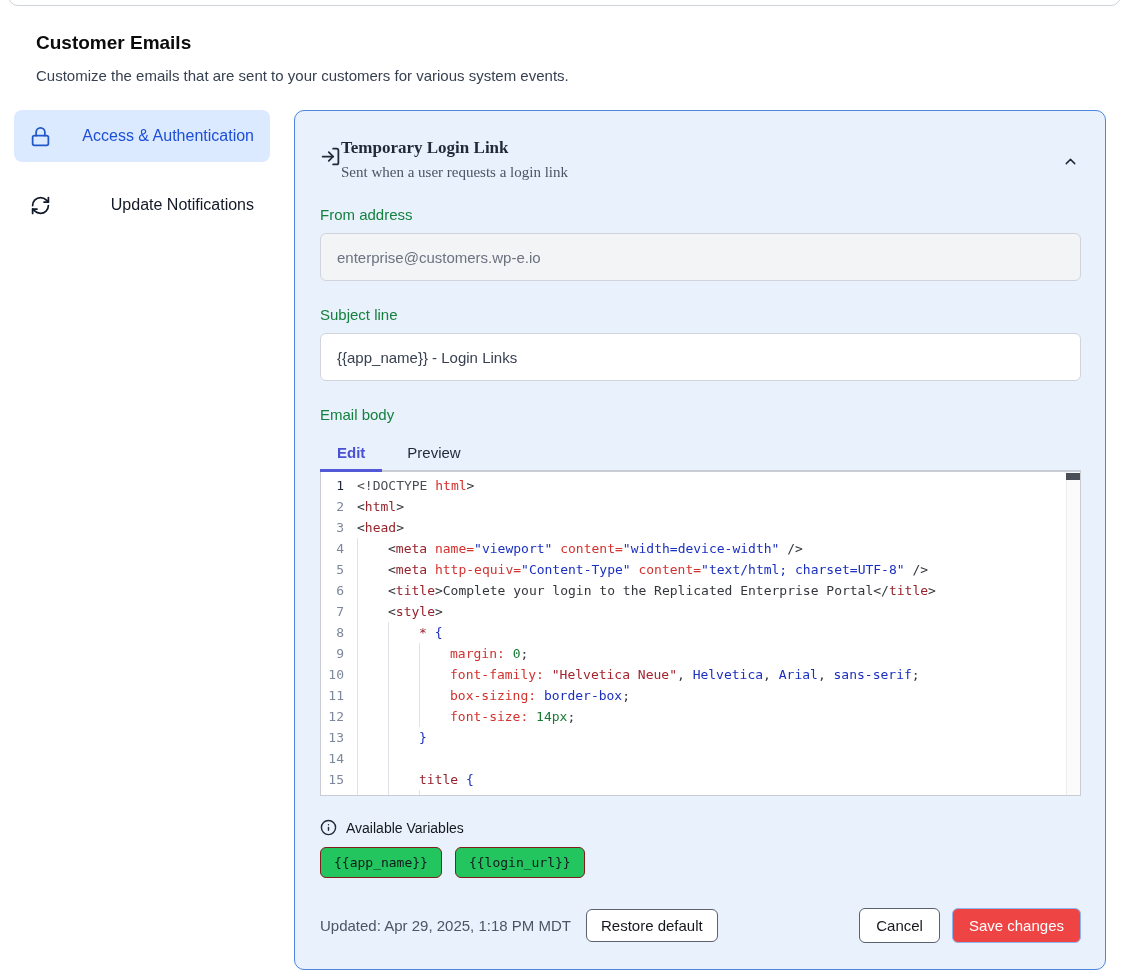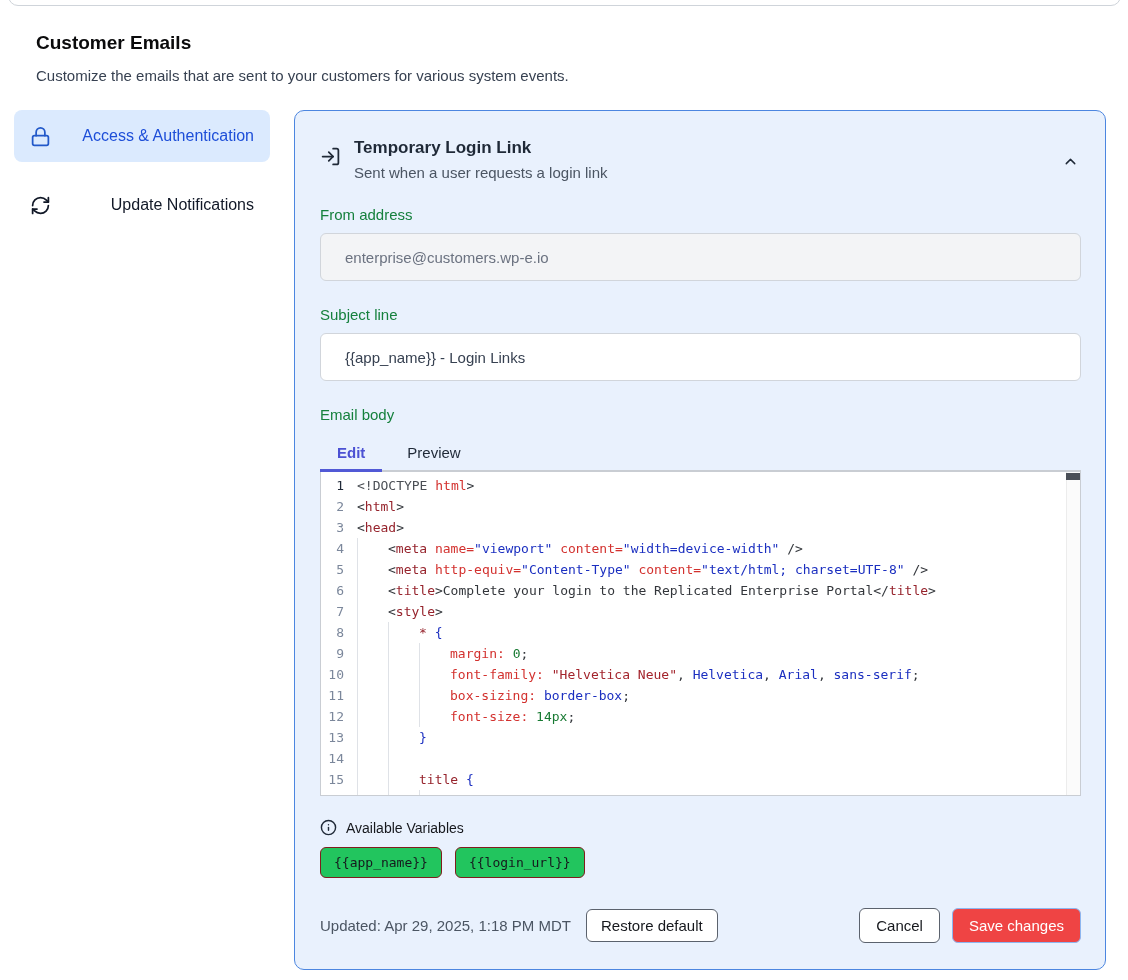--- a/index.html
+++ b/index.html
@@ -20,29 +20,29 @@
   .sidebar { width:256px; flex:none; }
   .side-item { display:flex; align-items:center; gap:17px; padding:13px 16px;
     border-radius:8px; font-size:16px; line-height:1.5; cursor:pointer;justify-content:space-between; }
   .side-item.active { background:#dbeafe; color:#1d4ed8; padding-top:14px; padding-bottom:14px; }
   .side-item + .side-item { margin-top:18px; }
   .side-item svg { flex:none; }
 
   
   .panel { flex:1; background:#e9f1fd; border:1px solid #4c86e0; border-radius:10px;
     padding:26px 24px 26px 25px; position:relative; }
-  .panel-head { display:flex; gap:13px; align-items:flex-start; }
+  .panel-head { display:flex; gap:0; align-items:flex-start;font-family:Liberation Serif, serif; }
   .panel-head .head-icon { margin-top:9px; }
   .panel-title { font-size:17px; font-weight:bold; color:#1f2937; margin-top:1px; }
   .panel-sub { font-size:15px; color:#4b5563; margin-top:6px; }
   .collapse-btn { position:absolute; top:42px; right:26px; cursor:pointer; background:none; border:none; }
 
   .field-label { font-size:15px; color:#15803d; margin-top:25px; }
   .field-input { margin-top:10px; width:100%; height:48px; border:1px solid #d1d5db;
-    border-radius:6px; padding:0 24px; font-size:15px; font-family:"Liberation Sans",sans-serif;
+    border-radius:6px; padding:0 16px; font-size:15px; font-family:"Liberation Sans",sans-serif;
     background:#fff; color:#374151; outline:none; }
   .field-input.muted { background:#f3f4f6; color:#6b7280; }
 
   
   .tabs { display:flex; gap:8px; margin-top:12px; position:relative; z-index:2; margin-bottom:-2px; }
   .tab { padding:9px 17px 8px 17px; font-size:15px; color:#1f2937; border:none; background:none;
     border-bottom:3px solid transparent; cursor:pointer; font-family:"Liberation Sans",sans-serif; }
   .tab.active { color:#4b51d3; font-weight:bold; border-bottom-color:#5159d6; }
 
   

